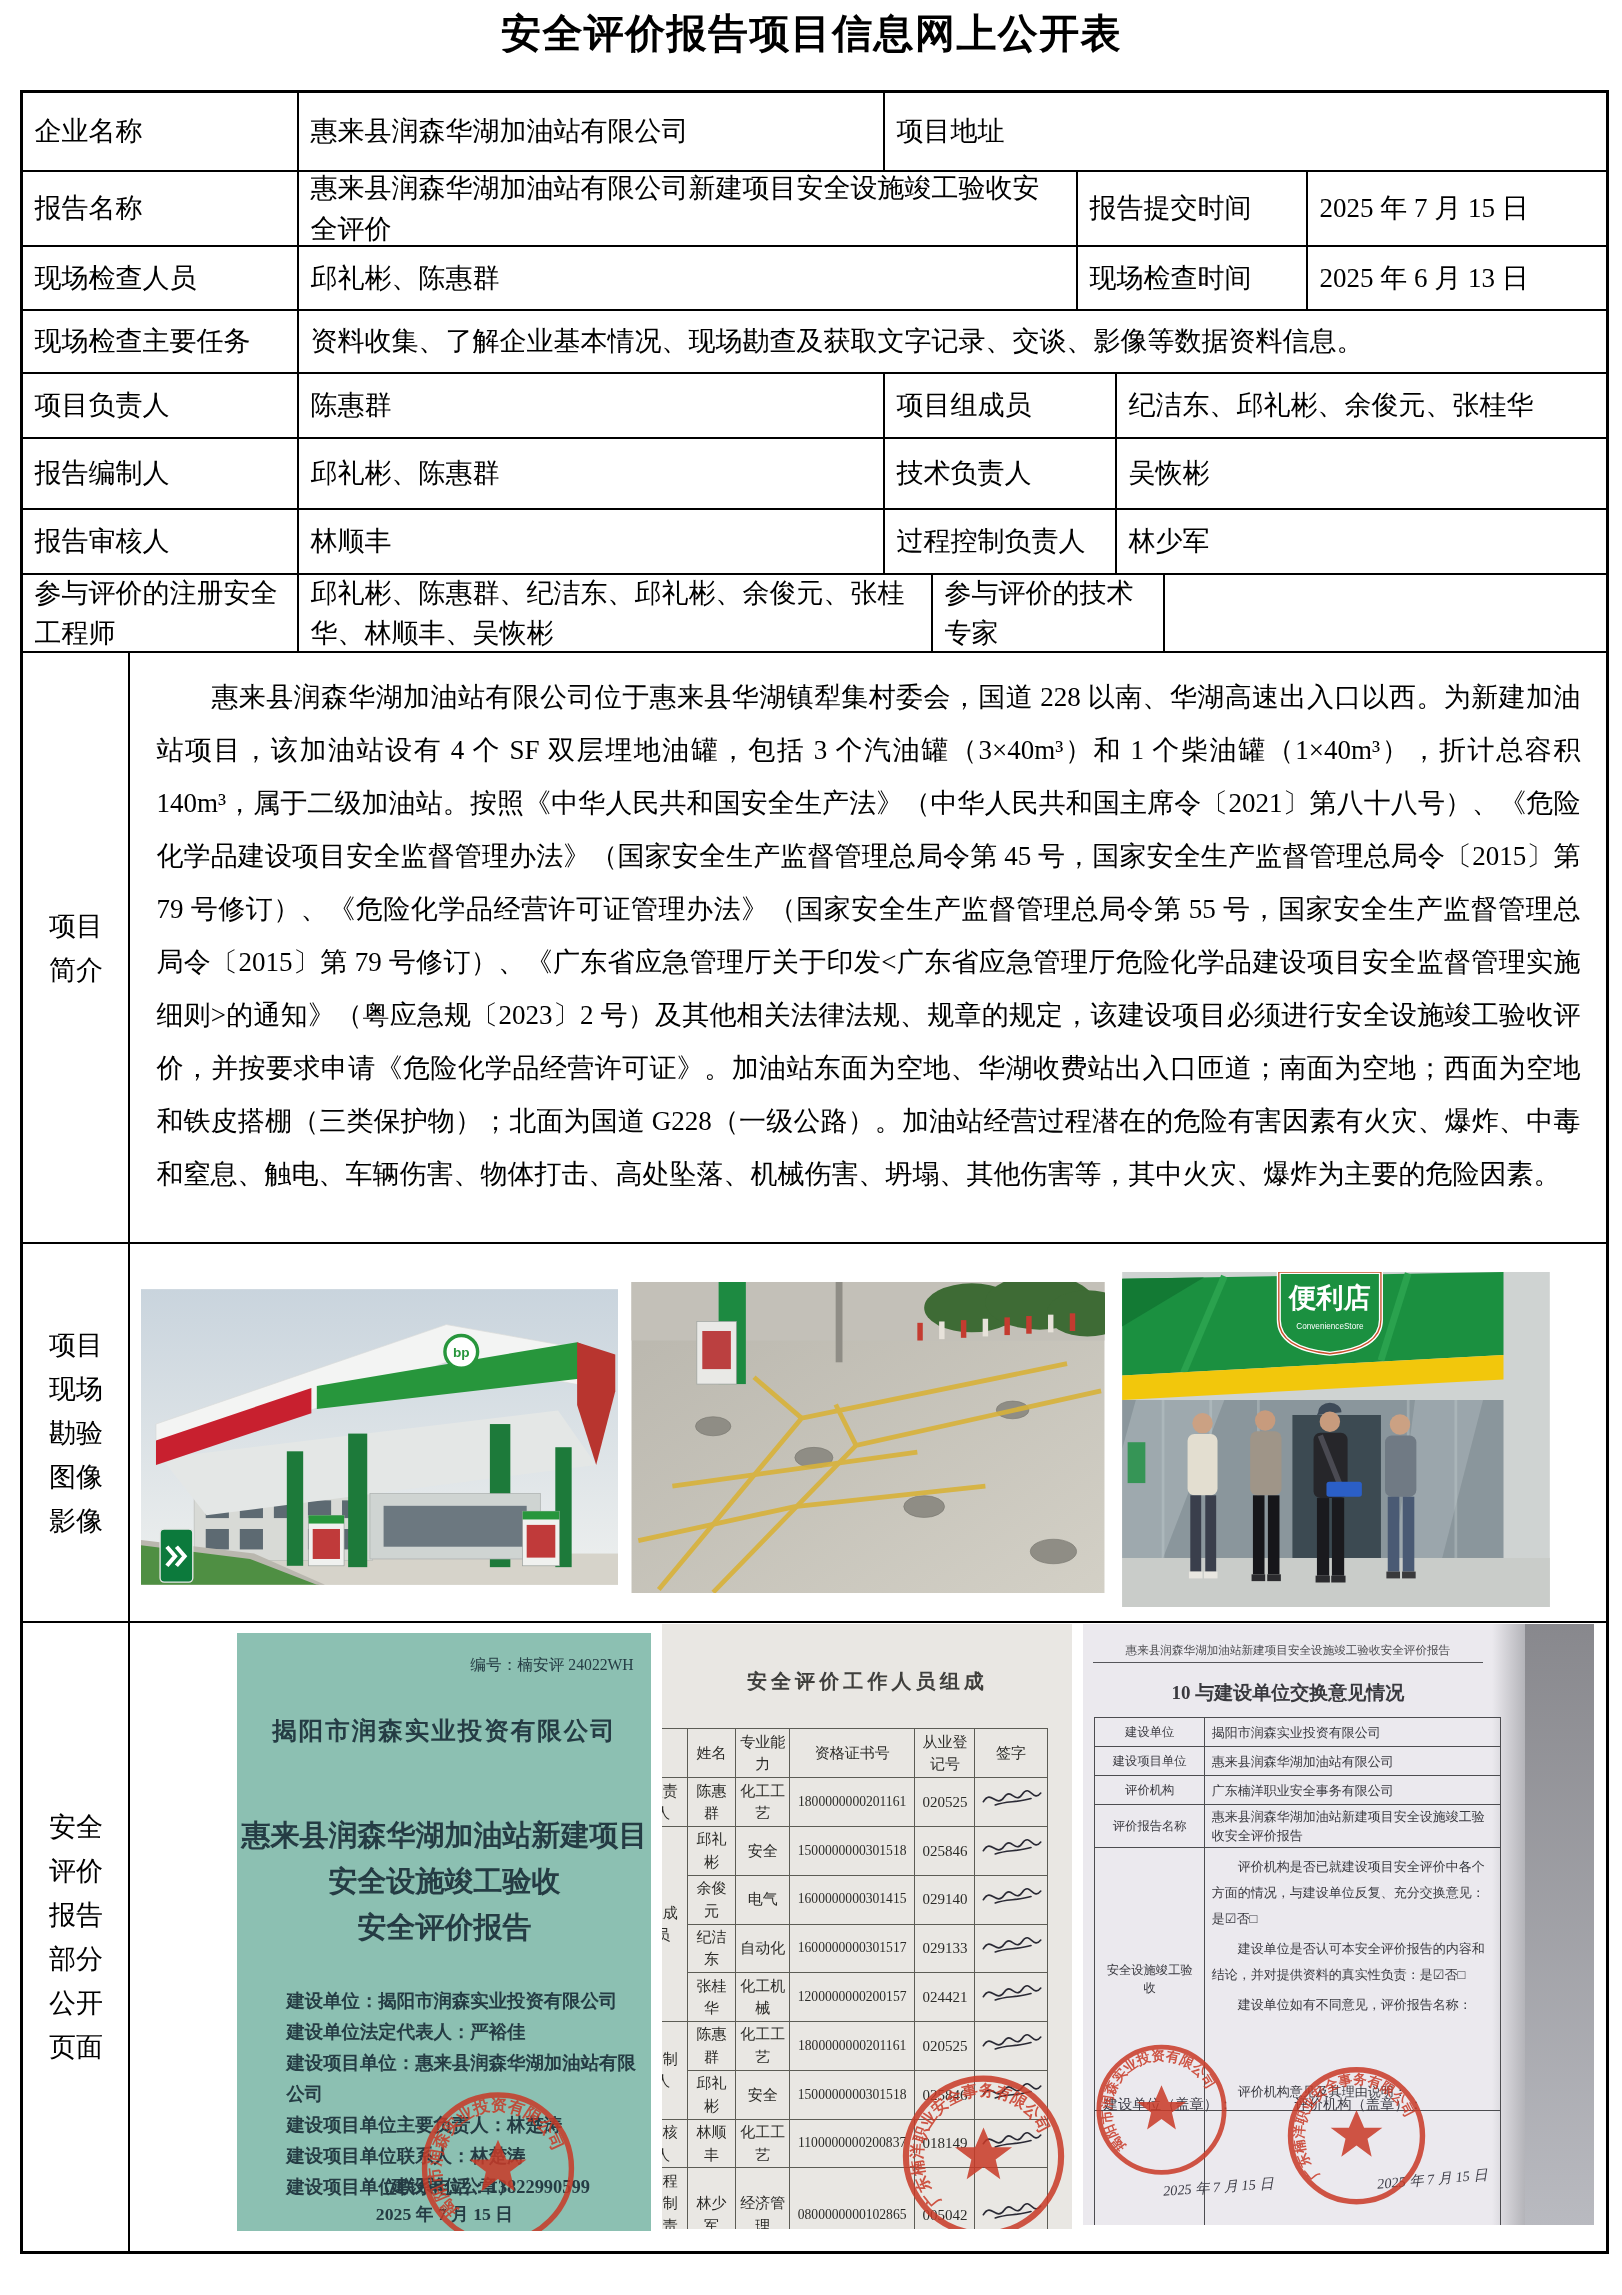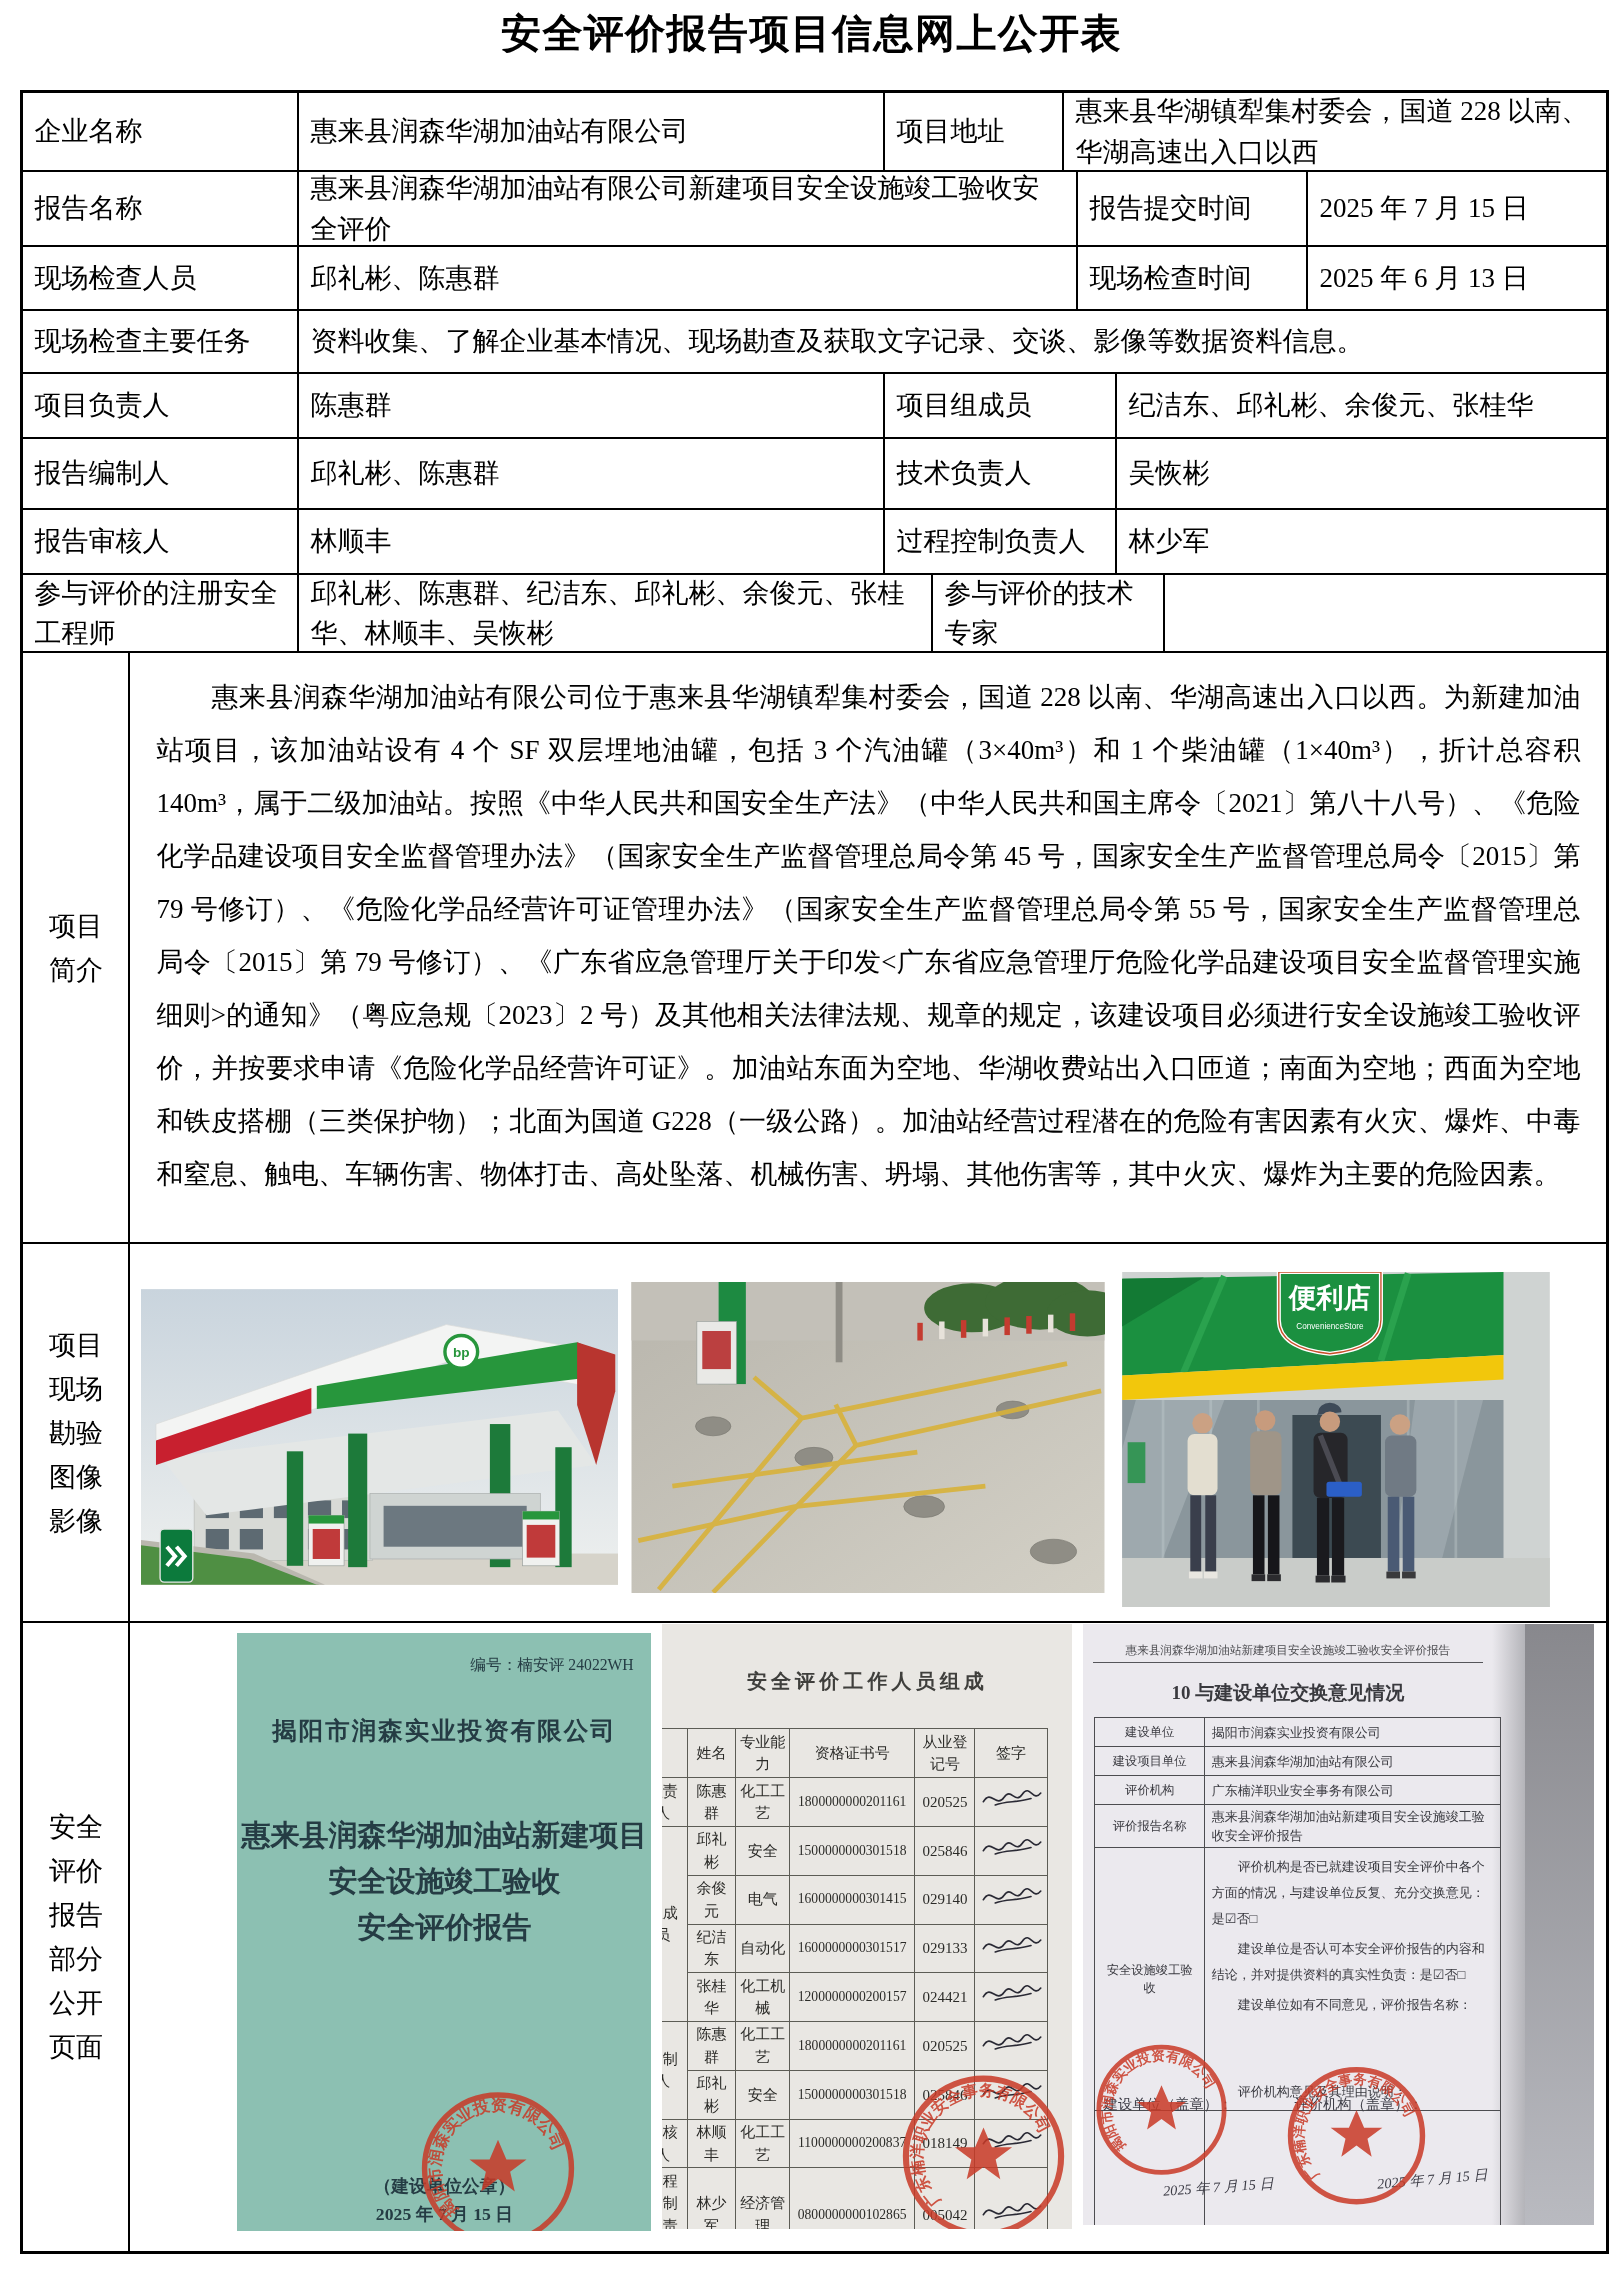--- a/index.html
+++ b/index.html
@@ -61,21 +61,20 @@
 <body>
 
 <div class="doc-title">安全评价报告项目信息网上公开表</div>
 
 <div class="tbl">
 
   <div class="row" style="height:79px">
     <div class="cell" style="width:276px">企业名称</div>
     <div class="cell" style="width:586px">惠来县润森华湖加油站有限公司</div>
     <div class="cell" style="width:179px">项目地址</div>
-    <div class="cell grow">惠来县华湖镇犁集村委会，国道 228 以南、华湖高速出入口以西</div>
   </div>
 
   <div class="row" style="height:75px">
     <div class="cell" style="width:276px">报告名称</div>
     <div class="cell" style="width:779px">惠来县润森华湖加油站有限公司新建项目安全设施竣工验收安全评价</div>
     <div class="cell" style="width:230px">报告提交时间</div>
     <div class="cell grow">2025 年 7 月 15 日</div>
   </div>
 
   <div class="row" style="height:64px">
@@ -331,20 +330,28 @@
     <div class="cell grow photocell">
 
       <div class="photo" id="pgA" style="left:107px;top:9.5px;width:414px;height:598px">
         <div class="cov-code">编号：楠安评 24022WH</div>
         <div class="cov-co">揭阳市润森实业投资有限公司</div>
         <div class="cov-title">
           <div>惠来县润森华湖加油站新建项目</div>
           <div>安全设施竣工验收</div>
           <div>安全评价报告</div>
         </div>
+        <div class="cov-fields">
+          <div>建设单位：揭阳市润森实业投资有限公司</div>
+          <div>建设单位法定代表人：严裕佳</div>
+          <div>建设项目单位：惠来县润森华湖加油站有限公司</div>
+          <div>建设项目单位主要负责人：林楚涛</div>
+          <div>建设项目单位联系人：林楚涛</div>
+          <div>建设项目单位联系电话：13822990599</div>
+        </div>
         <div class="cov-sealnote">（建设单位公章）</div>
         <div class="cov-date">2025 年 7 月 15 日</div>
         <svg class="stamp" style="left:176px;top:450px;font-size:40px" width="170" height="149" viewBox="-125 -125 250 218">
           <circle r="108" fill="none" stroke="#c93a27" stroke-width="8"></circle>
           <path id="arcA" d="M -58 62 A 85 85 0 1 1 58 62" fill="none"></path>
           <text font-size="24" fill="#c93a27"><textPath href="#arcA">揭阳市润森实业投资有限公司</textPath></text>
           <g transform="scale(1.05)" fill="#c93a27">
             <polygon points="0,-40 11.8,-12.4 40,-12.4 17,4.7 23.5,32.4 0,15 -23.5,32.4 -17,4.7 -40,-12.4 -11.8,-12.4"></polygon>
           </g>
         </svg>

